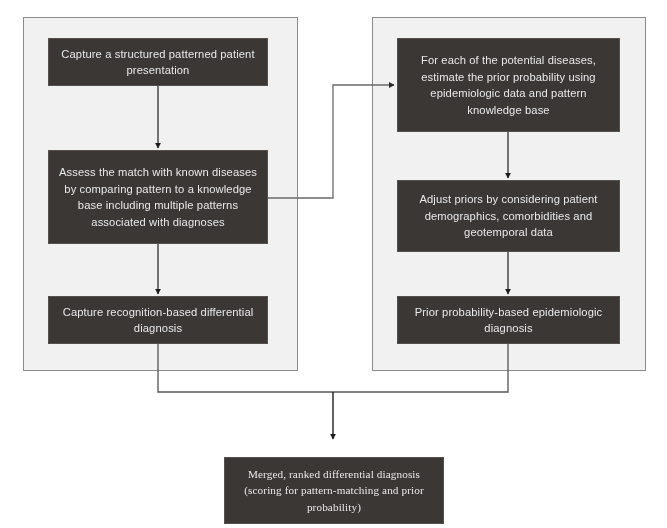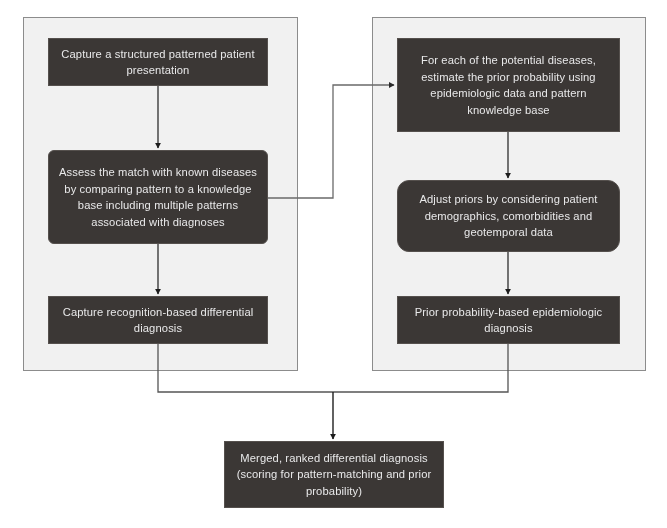--- a/index.html
+++ b/index.html
@@ -40,26 +40,26 @@
     justify-content: center;
     text-align: center;
     font-size: 11.2px;
     line-height: 16.5px;
     padding: 4px 9px;
     letter-spacing: 0.01em;
   }
   .node span { display: block; width: 100%; }
 
   #node-capture  { left: 48px;  top: 38px;  width: 220px; height: 48px; }
-  #node-assess   { left: 48px;  top: 150px; width: 220px; height: 94px; border-radius: 6px; }
+  #node-assess   { left: 48px;  top: 150px; width: 220px; height: 94px; }
   #node-pattern  { left: 48px;  top: 296px; width: 220px; height: 48px; }
   #node-prior    { left: 397px; top: 38px;  width: 223px; height: 94px; }
-  #node-adjust   { left: 397px; top: 180px; width: 223px; height: 72px; border-radius: 12px; }
+  #node-adjust   { left: 397px; top: 180px; width: 223px; height: 72px; }
   #node-priordx  { left: 397px; top: 296px; width: 223px; height: 48px; }
-  #node-merged   { left: 224px; top: 441px; width: 220px; height: 67px; }
+  #node-merged   { left: 224px; top: 457px; width: 220px; height: 67px; font-family: Liberation Serif, serif; }
 
   .edge-layer {
     position: absolute;
     left: 0;
     top: 0;
     width: 667px;
     height: 528px;
     pointer-events: none;
   }
 </style>

